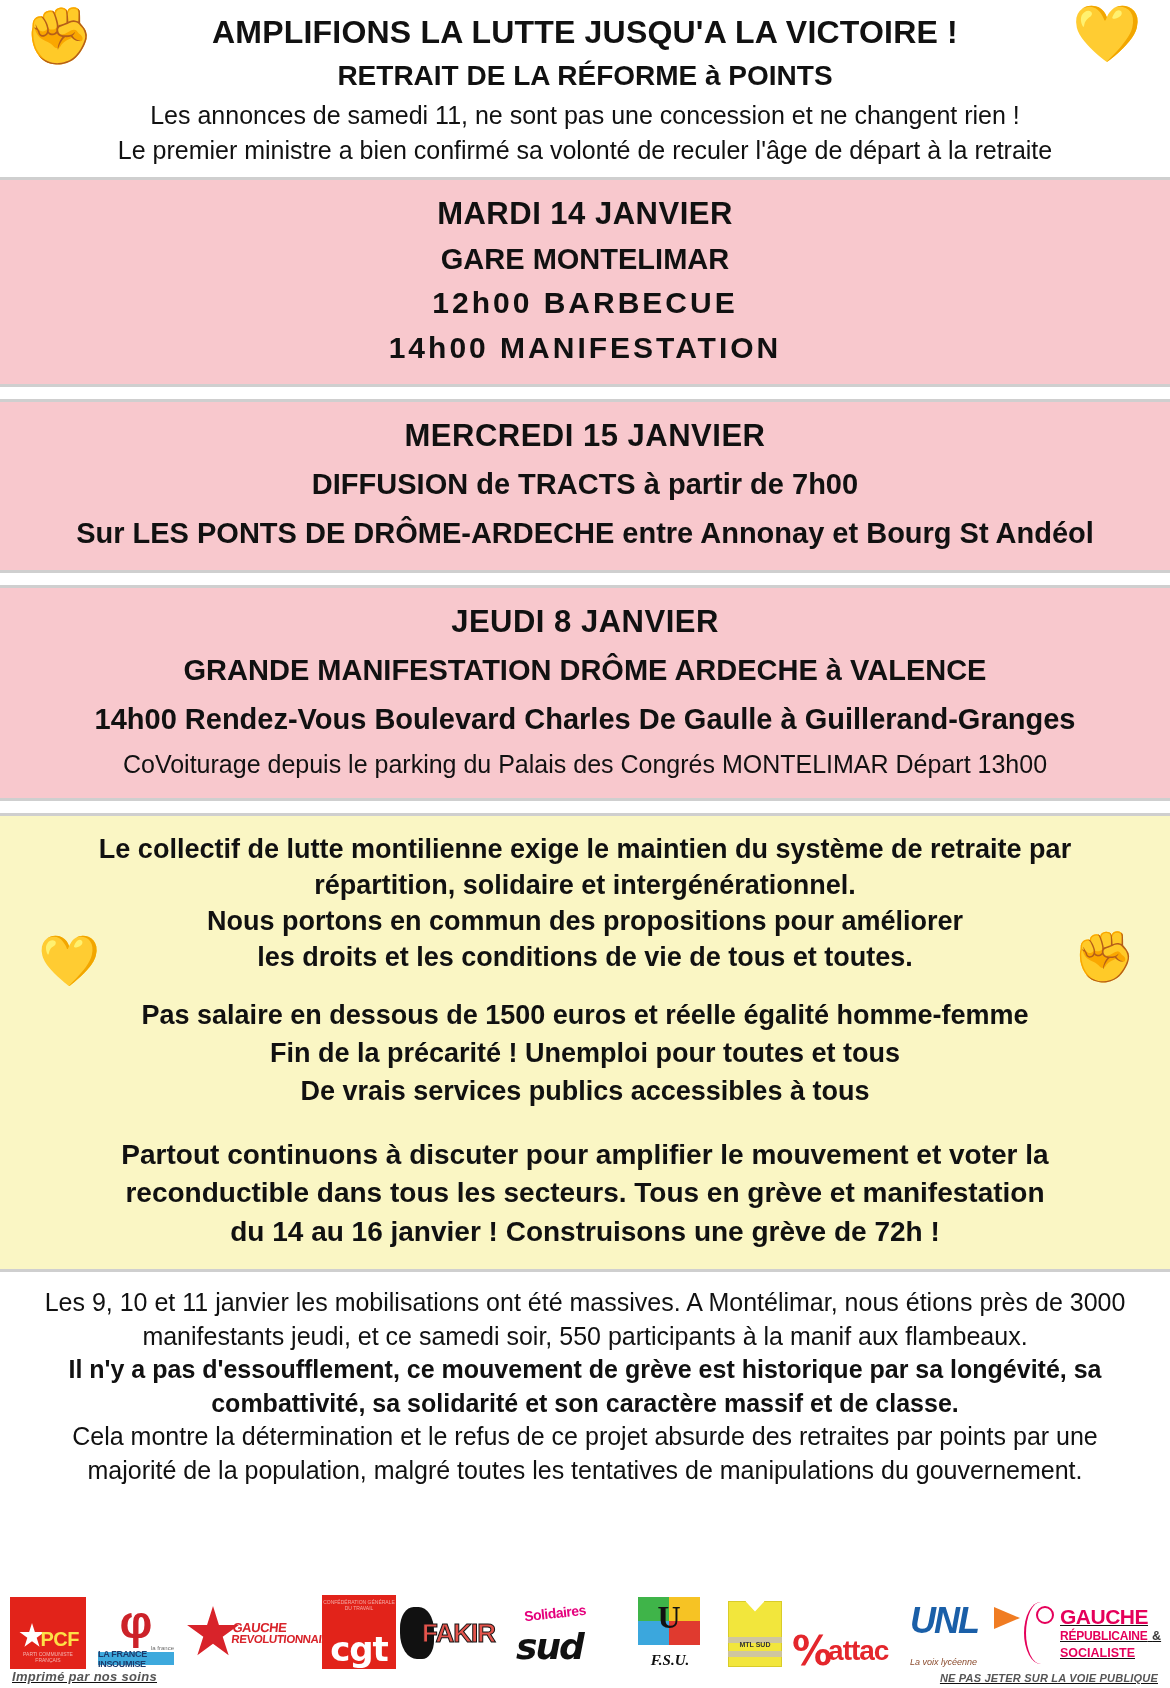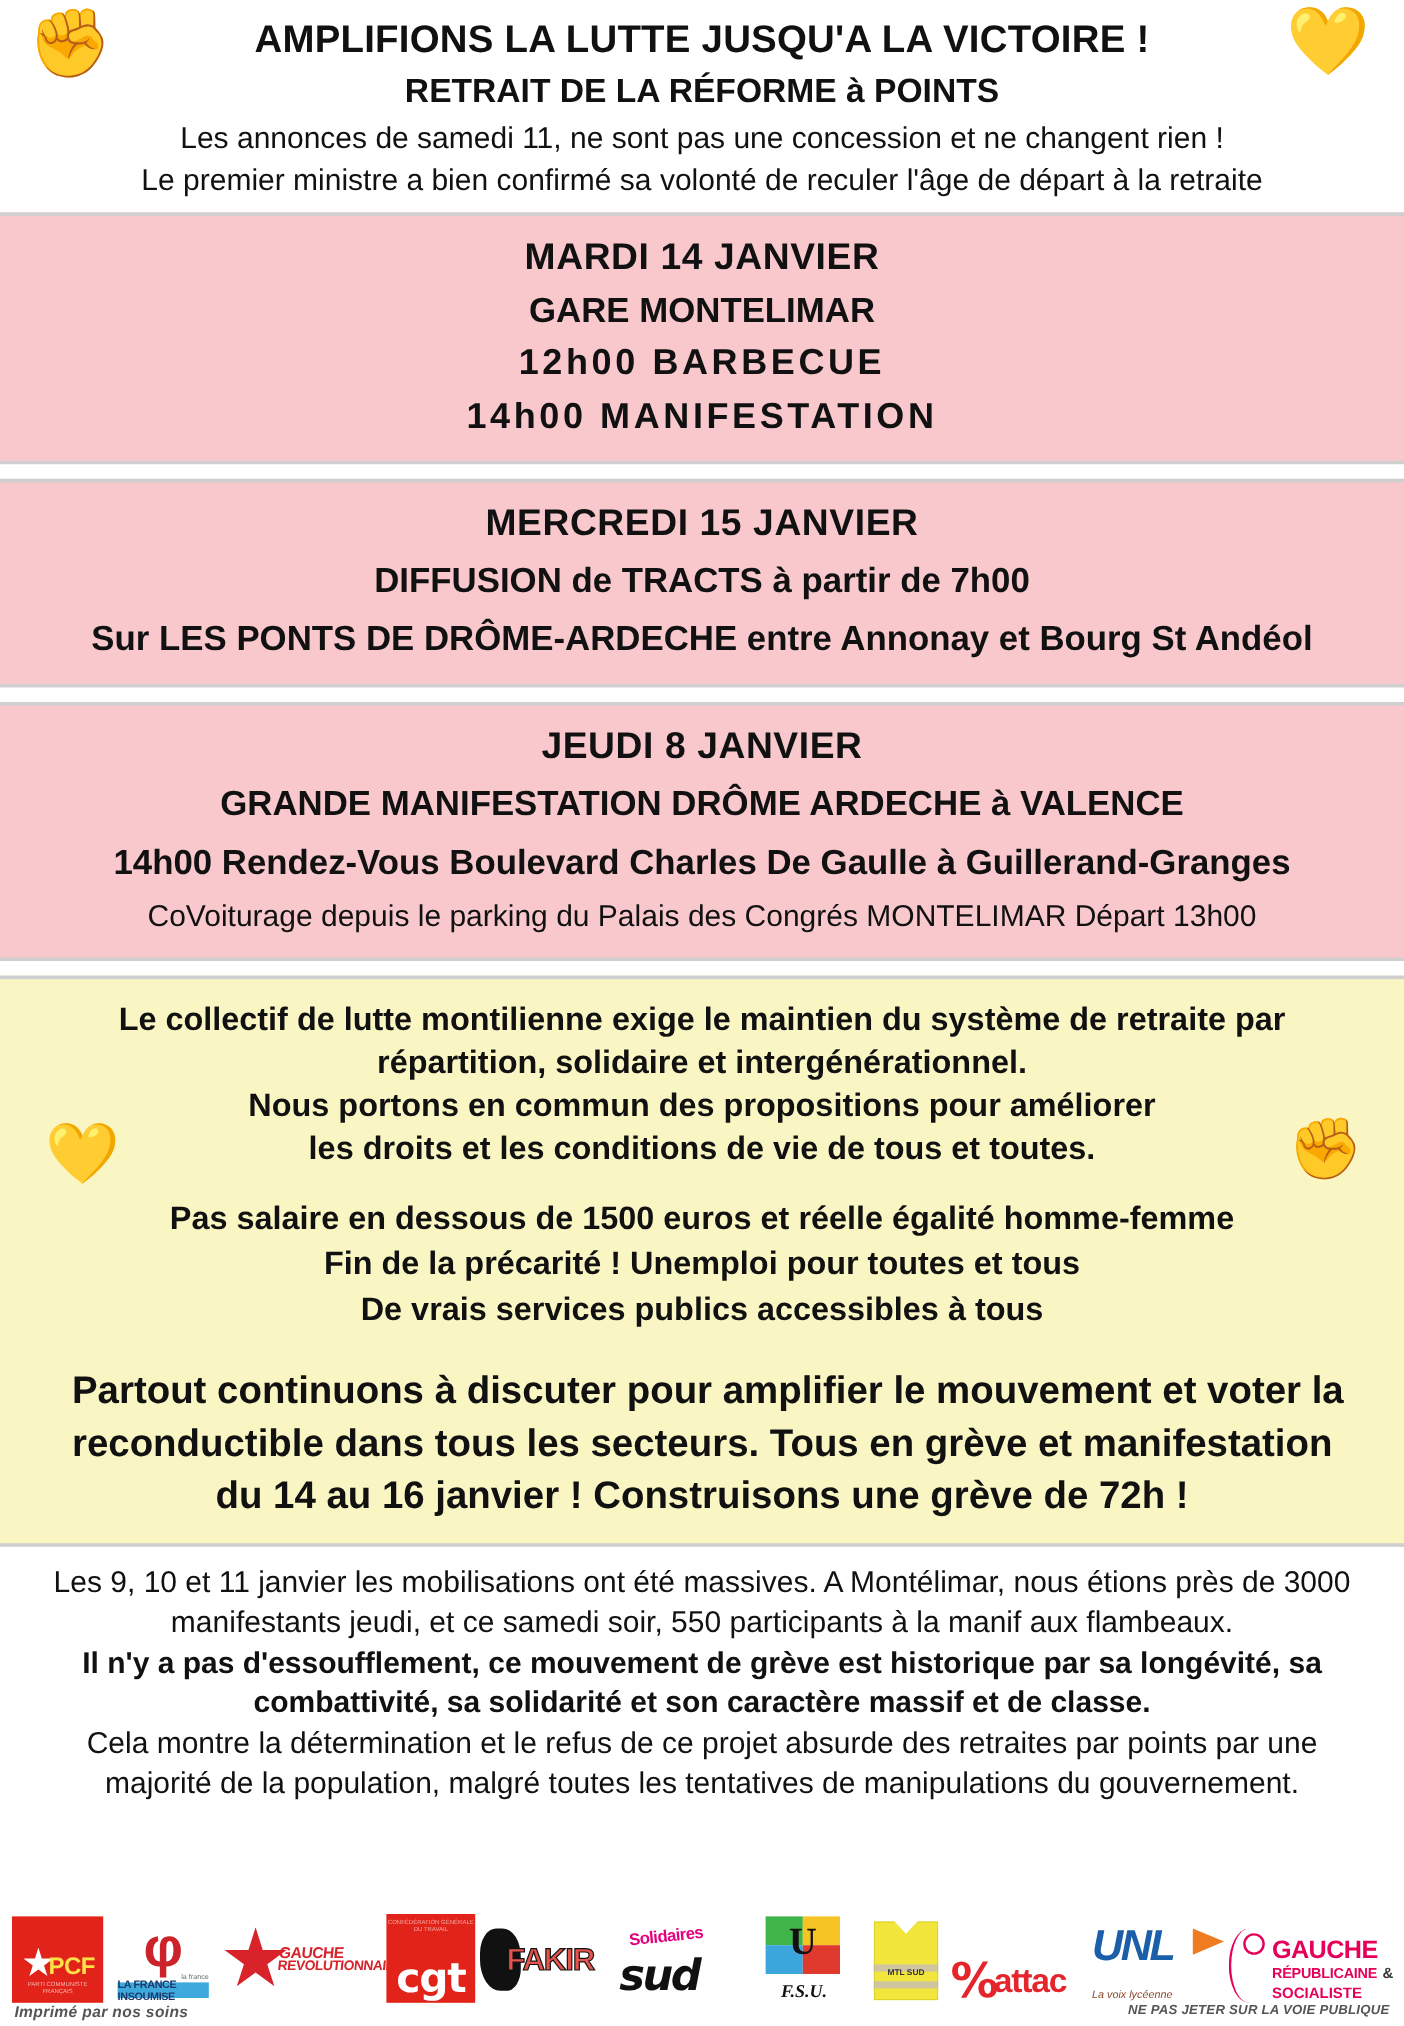--- a/index.html
+++ b/index.html
@@ -151,21 +151,21 @@
     white-space: nowrap;
   }
 
   .demands { margin-top: 22px; }
   .demands .yellow-line { margin-top: 2px; }
 
   .cta {
     margin-top: 26px;
   }
   .cta-line {
-    font-size: 32px;
+    font-size: 28px;
     font-weight: 800;
     line-height: 1.38;
     white-space: nowrap;
   }
 
   
   .bottom-text {
     padding: 14px 14px 6px 14px;
     text-align: center;
     flex: 1 1 auto;
@@ -358,40 +358,42 @@
     border-left: 26px solid #f07c22;
     border-top: 11px solid transparent;
     border-bottom: 11px solid transparent;
   }
   .unl-sub {
     position: absolute; bottom: 2px; left: 2px;
     color: #8a4a2c; font-size: 9px; font-style: italic;
   }
 
   
-  .logo-grs { width: 146px; height: 72px; position: relative; display:flex; align-items:flex-end; }
+  .logo-grs { width: 146px; height: 72px; position: relative; display:flex; align-items:center;text-decoration:underline; }
   .grs-face {
     width: 34px; height: 62px; border-left: 2px solid #e5005a;
     border-radius: 50% 0 0 50%; flex: 0 0 auto; position: relative;
   }
   .grs-face::after {
     content: ""; position: absolute; top: 4px; left: 10px;
     width: 14px; height: 14px; border: 2px solid #e5005a; border-radius: 50%;
   }
   .grs-txt { text-align: left; line-height: 1.02; margin-left: 2px; }
   .grs-l1 { color: #e5005a; font-size: 21px; font-weight: 800; letter-spacing: -0.5px; }
   .grs-l2 { color: #e5005a; font-size: 12px; font-weight: 800; letter-spacing: -0.2px; }
   .grs-l3 { color: #e5005a; font-size: 12.5px; font-weight: 800; }
   .grs-l3 .amp { color: #3a3a3a; }
 
   
   .fineprint {
     display: flex;
     justify-content: space-between;
+    align-items: flex-end;
     padding: 0 12px 4px 12px;
+    text-decoration: underline;
   }
   .fp-left {
     font-size: 13px; font-style: italic; font-weight: 700; color: #555;
     letter-spacing: 0.3px;
   }
   .fp-right {
     font-size: 11px; font-style: italic; font-weight: 700; color: #555;
     letter-spacing: 0.2px;
   }
 </style>

